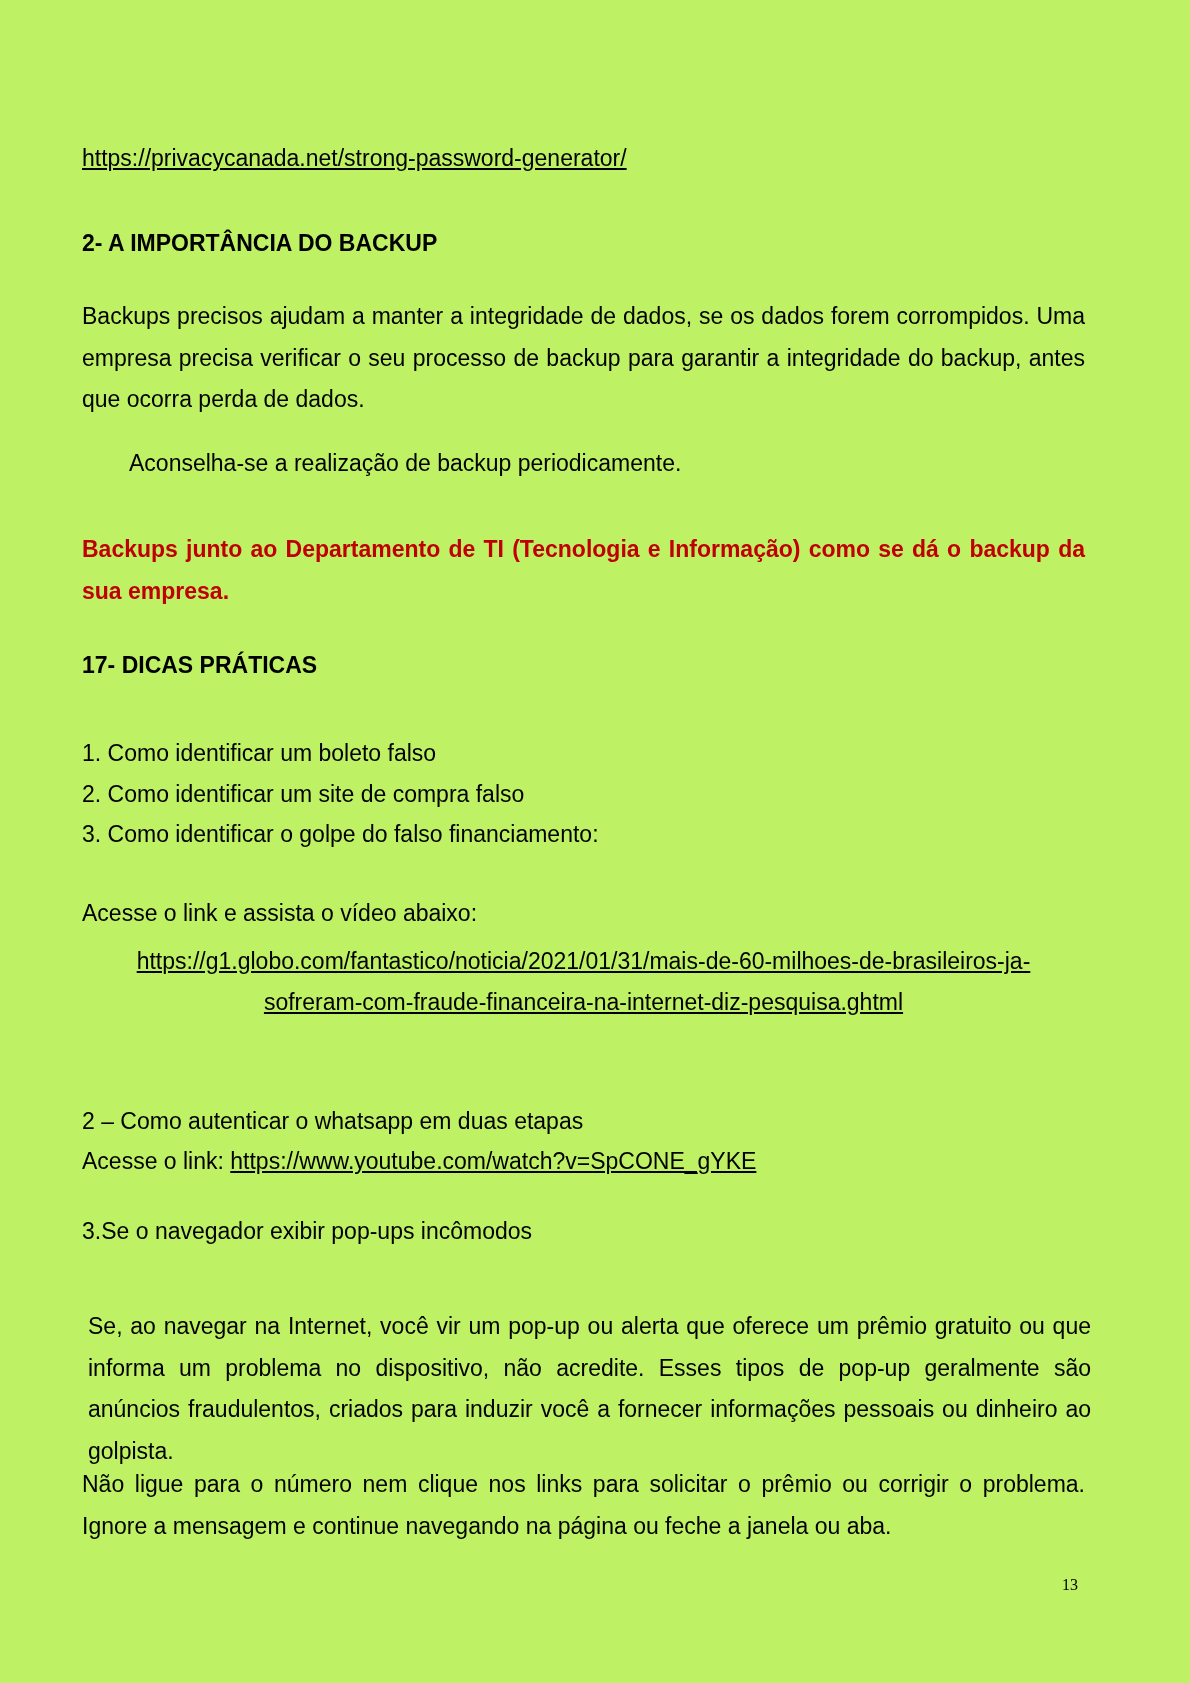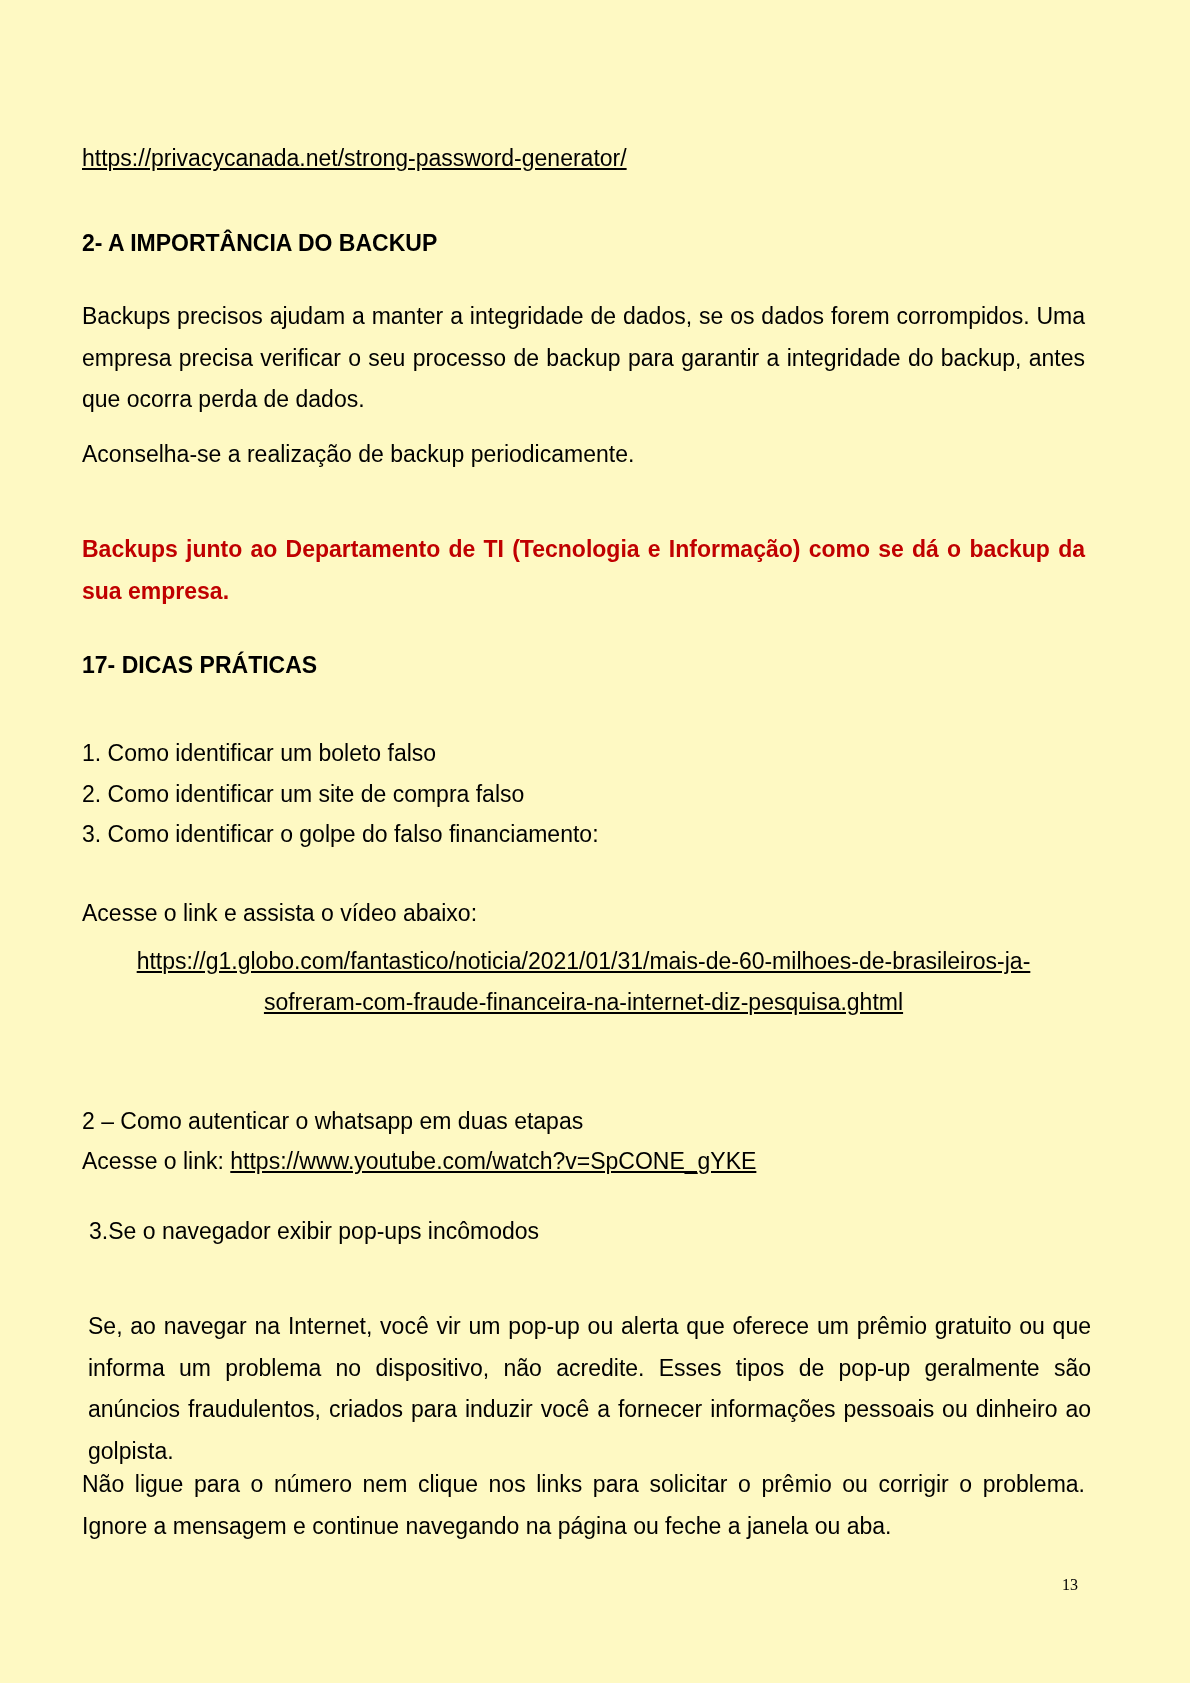--- a/index.html
+++ b/index.html
@@ -1,20 +1,20 @@
 <!DOCTYPE html>
 <html style="--red: #C00000;"><head>
 <meta charset="utf-8">
 <style>
   html,body { margin:0; padding:0; background:#808080; }
   .page {
     position: relative;
     width: 1190px;
     height: 1683px;
-    background: #fef9c3;
+    background: #bef264;
     margin: 0 auto;
     font-family: "Liberation Sans", "DejaVu Sans", sans-serif;
     color: #000000;
     overflow: hidden;
   }
   .blk { position: absolute; left: 82px; width: 1003px; font-size: 23px; }
   .line { line-height: 28px; }
   .para { line-height: 41.5px; text-align: justify; }
   .bold { font-weight: bold; }
   .red  { color: var(--red, #C00000); }
@@ -36,21 +36,21 @@
 <div class="page">
 
   <div class="blk line" style="top:144px;">
     <a class="doclink" href="#">https://privacycanada.net/strong-password-generator/</a>
   </div>
 
   <div class="blk line bold" style="top:229px;">2- A IMPORTÂNCIA DO BACKUP</div>
 
   <div class="blk para" style="top:296px;">Backups precisos ajudam a manter a integridade de dados, se os dados forem corrompidos. Uma empresa precisa verificar o seu processo de backup para garantir a integridade do backup, antes que ocorra perda de dados.</div>
 
-  <div class="blk line" style="top:440px;">Aconselha-se a realização de backup periodicamente.</div>
+  <div class="blk line" style="top:449px;margin-left:47px;">Aconselha-se a realização de backup periodicamente.</div>
 
   <div class="blk para bold red" style="top:529px;">Backups junto ao Departamento de TI (Tecnologia e Informação) como se dá o backup da sua empresa.</div>
 
   <div class="blk line bold" style="top:651px;">17- DICAS PRÁTICAS</div>
 
   <div class="blk list-block" style="top:733px;">
     <div class="list-item">1. Como identificar um boleto falso</div>
     <div class="list-item">2. Como identificar um site de compra falso</div>
     <div class="list-item">3. Como identificar o golpe do falso financiamento:</div>
   </div>
@@ -63,21 +63,21 @@
       <span>sofreram-com-fraude-financeira-na-internet-diz-pesquisa.ghtml</span>
     </a>
   </div>
 
   <div class="blk line" style="top:1107px;">2 – Como autenticar o whatsapp em duas etapas</div>
 
   <div class="blk line" style="top:1147px;">
     <span>Acesse o link: </span><a class="doclink" href="#">https://www.youtube.com/watch?v=SpCONE_gYKE</a>
   </div>
 
-  <div class="blk line" style="top:1217px;margin-left:7px;">3.Se o navegador exibir pop-ups incômodos</div>
+  <div class="blk line" style="top:1217px;">3.Se o navegador exibir pop-ups incômodos</div>
 
   <div class="blk para" style="top:1306px;margin-left:6px;">Se, ao navegar na Internet, você vir um pop-up ou alerta que oferece um prêmio gratuito ou que informa um problema no dispositivo, não acredite. Esses tipos de pop-up geralmente são anúncios fraudulentos, criados para induzir você a fornecer informações pessoais ou dinheiro ao golpista.</div>
 
   <div class="blk para" style="top:1464px;">Não ligue para o número nem clique nos links para solicitar o prêmio ou corrigir o problema. Ignore a mensagem e continue navegando na página ou feche a janela ou aba.</div>
 
   <div class="pagenum">13</div>
 
 </div>
 
 </body></html>

